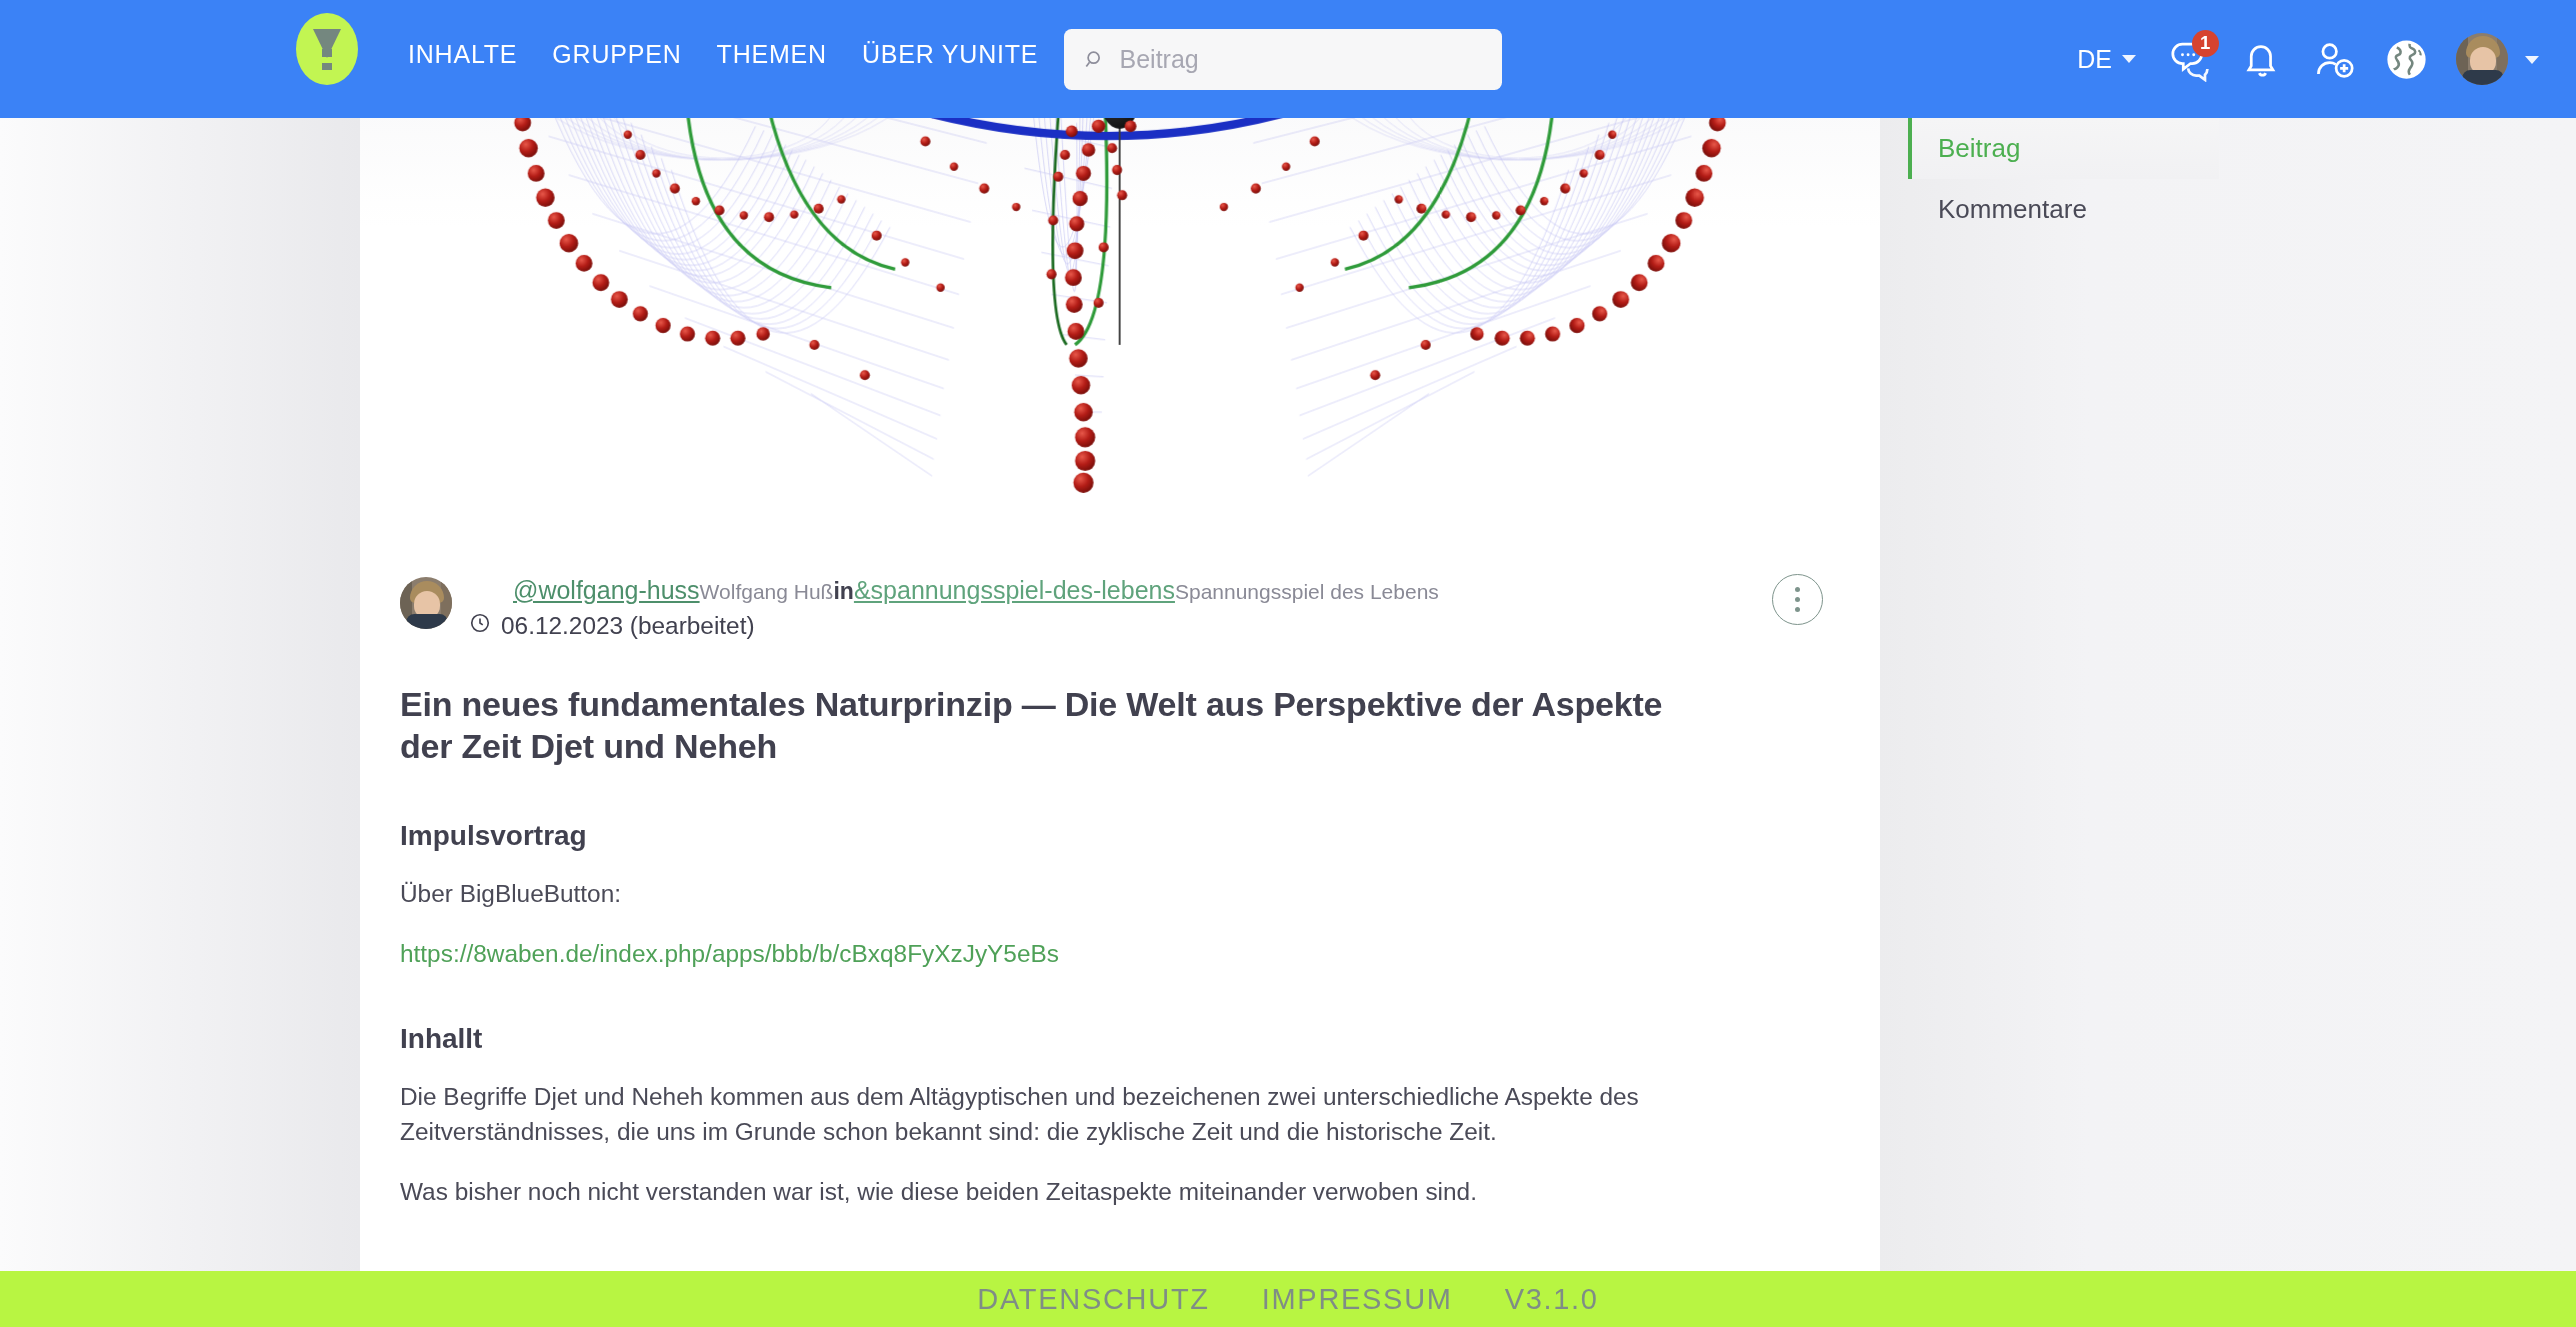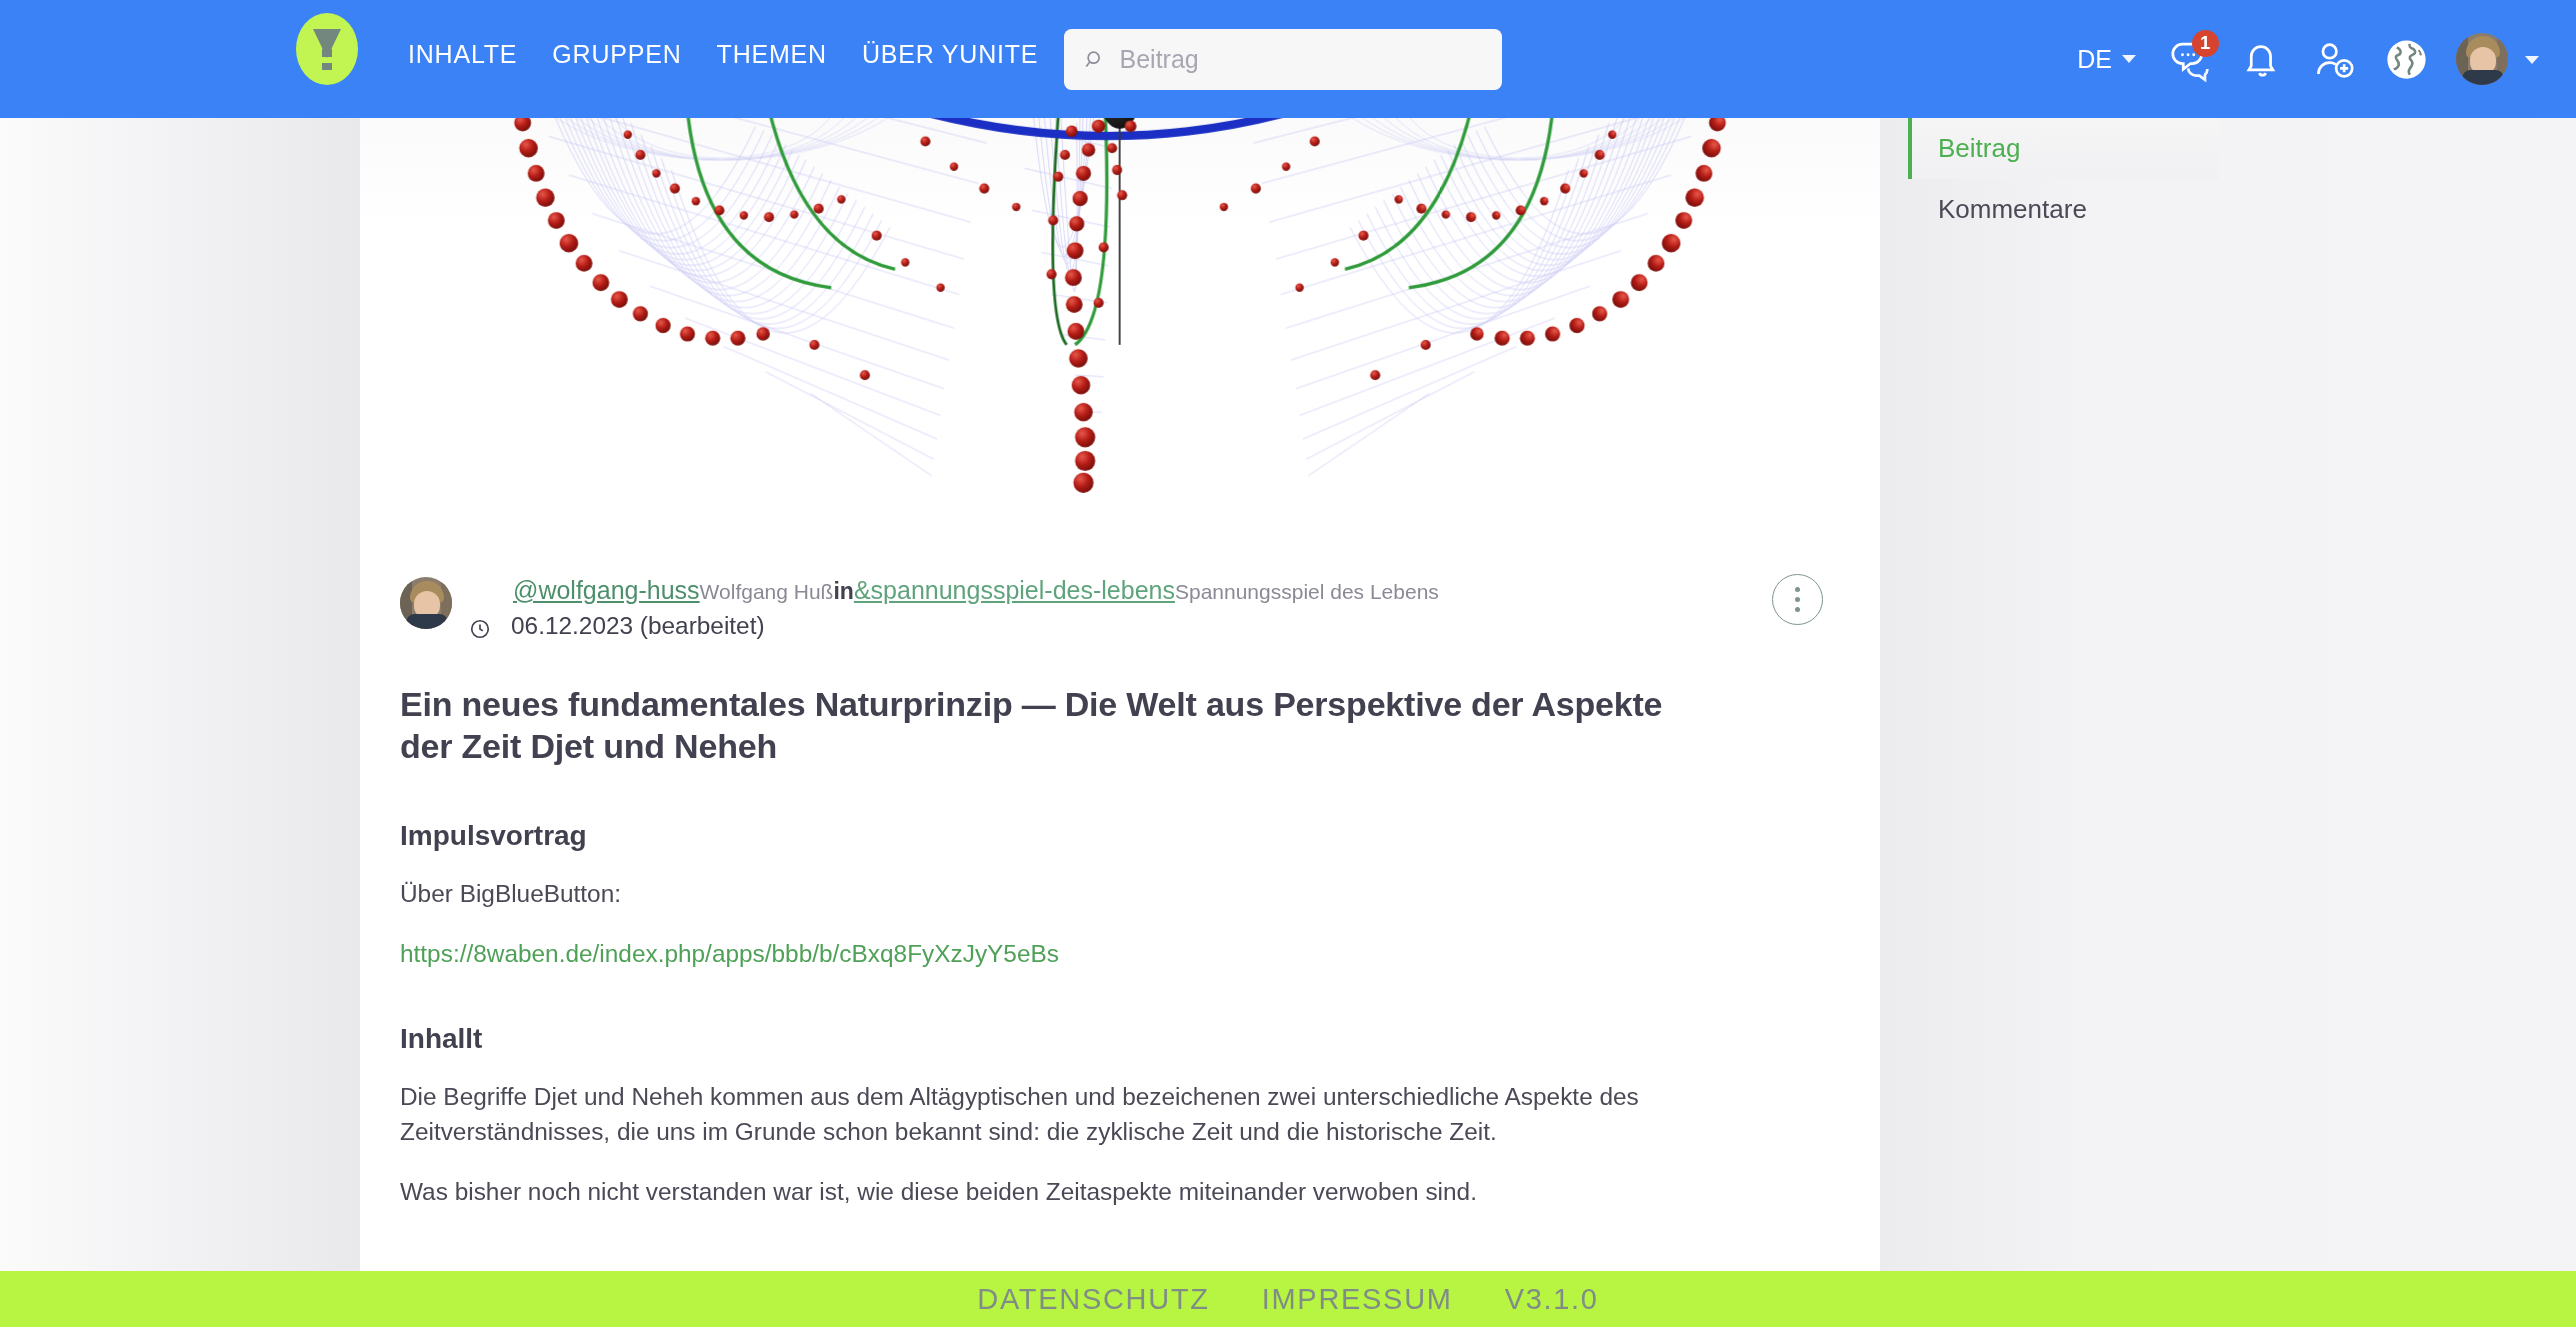--- a/index.html
+++ b/index.html
@@ -62,21 +62,21 @@
   .post{position:absolute;left:0;top:505px;width:1520px;}
   .meta{position:relative;padding:69px 0 0 40px;display:flex;align-items:flex-start;}
   .meta-av{width:52px;height:52px;border-radius:50%;overflow:hidden;flex:0 0 auto;margin-right:17px;background:#8b7d6d;position:relative;margin-top:3.4px;}
   .meta-lines{display:flex;flex-direction:column;gap:7.6px;padding-top:1.7px;}
   .ml1{font-size:0;margin-left:44px;}
   .handle{color:#4d8f6b;font-size:25px;}
   .realname{color:#8a8a96;font-size:21px;}
   .inword{color:#41414f;font-size:23px;font-weight:600;}
   .grouphandle{color:#5fa37c;font-size:25px;}
   .groupname{color:#8a8a96;font-size:21px;}
-  .ml2{display:flex;align-items:flex-end;gap:20px;color:#41414f;font-size:24.4px;}
+  .ml2{display:flex;align-items:flex-start;gap:10px;color:#41414f;font-size:24.4px;}
   .clock{width:22px;height:22px;}
   .kebab{position:absolute;right:57px;top:69px;width:49px;height:49px;border-radius:50%;
     border:1.7px solid #7e948c;display:flex;flex-direction:column;align-items:center;justify-content:center;gap:5px;cursor:pointer;background:#fff;}
   .kebab i{width:5px;height:5px;border-radius:50%;background:#7e948c;display:block;}
 
   .title{margin:44px 0 0 0;padding:0 168px 0 40px;font-size:34px;line-height:1.23;
     font-weight:700;color:#41414f;letter-spacing:-0.2px;}
   .h2{margin:52px 0 0 0;padding:0 0 0 40px;font-size:28px;font-weight:700;color:#41414f;}
   .p{margin:25px 0 0 0;padding:0 101px 0 40px;font-size:24.4px;line-height:1.42;color:#4a4a57;}
   .link{color:#4fa158;text-decoration:none;font-size:24.4px;}

